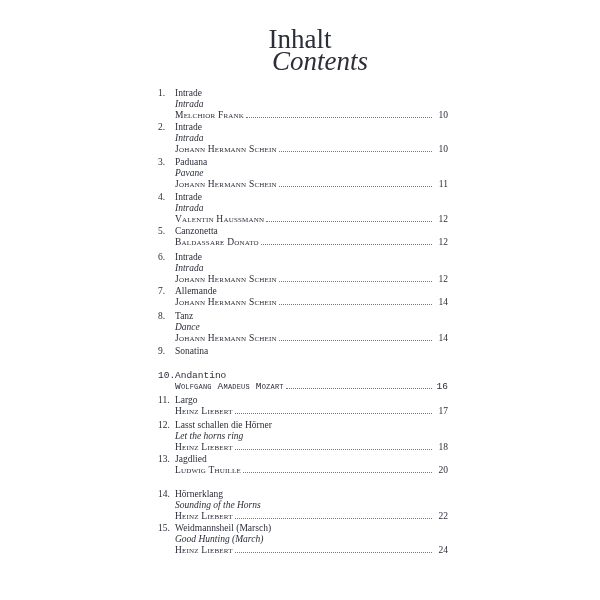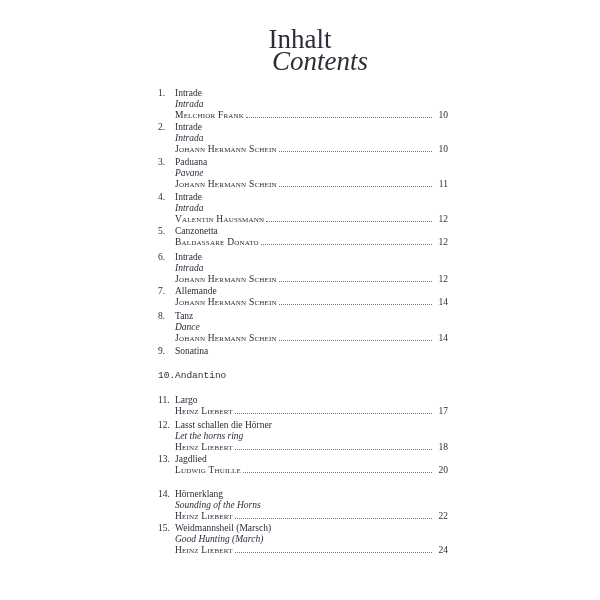--- a/index.html
+++ b/index.html
@@ -121,20 +121,25 @@
     <div class="entry" style="top: 346px;">
       <span class="num">9.</span>
       <div class="body">
         <div>Sonatina</div>
       </div>
     </div>
     <div class="entry" style="top: 370px; font-family: Liberation Mono, monospace;">
       <span class="num">10.</span>
       <div class="body">
         <div>Andantino</div>
+        <div class="line">
+          <span class="comp">Wolfgang Amadeus Mozart</span>
+          <span class="dots"></span>
+          <span class="page">16</span>
+        </div>
       </div>
     </div>
     <div class="entry" style="top: 395px;">
       <span class="num">11.</span>
       <div class="body">
         <div>Largo</div>
         <div class="line">
           <span class="comp">Heinz Liebert</span>
           <span class="dots"></span>
           <span class="page">17</span>

